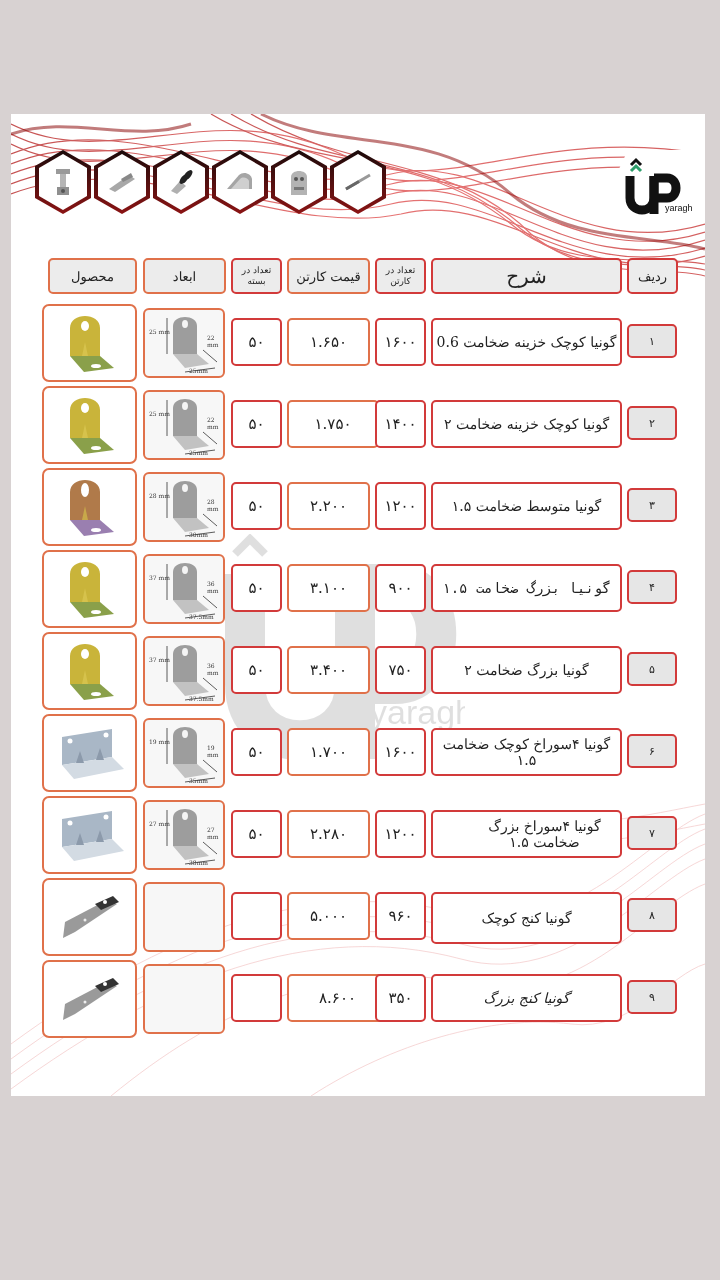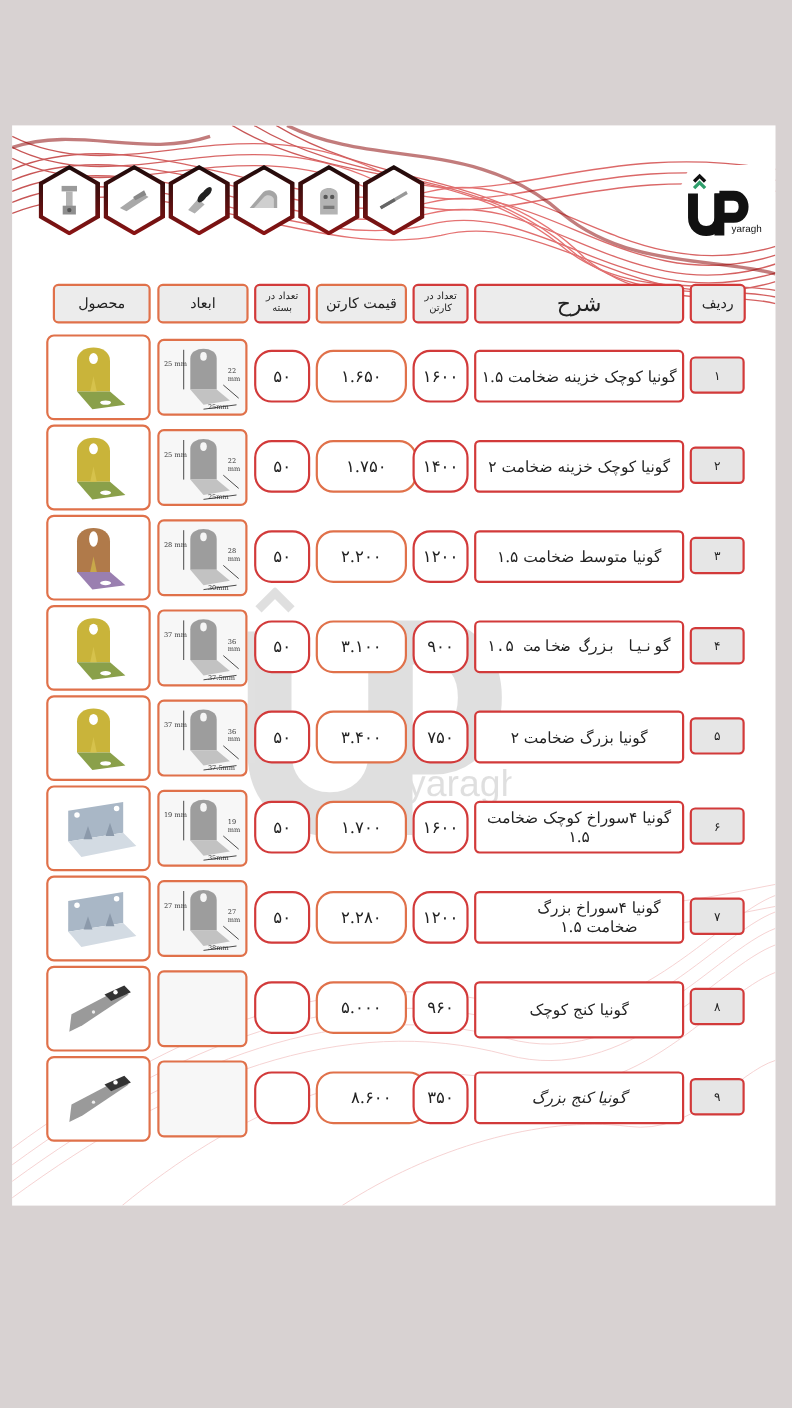--- a/index.html
+++ b/index.html
@@ -11,21 +11,21 @@
   .hexrow{position:absolute;left:24px;top:36px;height:70px;}
   .hex{position:absolute;top:0;width:56px;height:64px;clip-path:polygon(50% 0,100% 25%,100% 75%,50% 100%,0 75%,0 25%);background:linear-gradient(#1a0a0a,#8b1414);}
   .hex-inner{position:absolute;left:4px;top:4px;width:48px;height:56px;clip-path:polygon(50% 0,100% 25%,100% 75%,50% 100%,0 75%,0 25%);background:#fff;display:flex;align-items:center;justify-content:center;}
   .watermark{position:absolute;left:214px;top:420px;opacity:0.18;}
   .box{position:absolute;box-sizing:border-box;border:2px solid #d23a3a;border-radius:5px;background:#fff;display:flex;align-items:center;justify-content:center;color:#222;text-align:center;}
   .box.orange{border-color:#e0714a;}
   .box.gray{background:#e6e6e6;}
   .box.hdr{background:#ececec;font-size:13px;}
   .box.hdr.small{font-size:9px;line-height:11px;}
   .box.hdr.big{font-size:20px;}
-  .num{font-size:15px;border-radius:16px;}
+  .num{font-size:15px;}
   .desc{font-size:14px;direction:rtl;}
   .idx{font-size:11px;}
   .pic{position:absolute;box-sizing:border-box;border:2px solid #e0714a;border-radius:7px;background:#fff;display:flex;align-items:center;justify-content:center;}
   .dim{position:absolute;box-sizing:border-box;border:2px solid #e0714a;border-radius:6px;background:#f7f7f7;}
   .dim .lbl{position:absolute;font-size:6px;color:#333;font-family:"DejaVu Serif",serif;line-height:7px;}
 </style>
 </head>
 <body>
 
 <div class="card">
@@ -168,21 +168,21 @@
             <line x1="58" y1="40" x2="72" y2="52" stroke="#333" stroke-width="0.8"></line>
             <line x1="40" y1="62" x2="70" y2="58" stroke="#333" stroke-width="0.8"></line>
           </svg>
       <span class="lbl" style="left:4px;top:18px;">25 mm</span>
       <span class="lbl" style="left:62px;top:24px;width:14px;">22 mm</span>
       <span class="lbl" style="left:44px;top:57px;">25mm</span>
         </div>
     <div class="box num" style="left: 220px; top: 204px; width: 51px; height: 48px;">۵۰</div>
     <div class="box orange num" style="left: 276px; top: 204px; width: 83px; height: 48px;">۱.۶۵۰</div>
     <div class="box num" style="left: 364px; top: 204px; width: 51px; height: 48px;">۱۶۰۰</div>
-    <div class="box desc" style="left: 420px; top: 204px; width: 191px; height: 48px;">گونیا کوچک خزینه ضخامت ۱.۵</div>
+    <div class="box desc" style="left: 420px; top: 204px; width: 191px; height: 48px;">گونیا کوچک خزینه ضخامت 0.6</div>
     <div class="box gray idx" style="left: 616px; top: 210px; width: 50px; height: 34px;">۱</div>
   </div>
       <div>
     <div class="pic" style="left: 31px; top: 272px; width: 95px; height: 78px;">
           <svg width="60" height="66" viewBox="0 0 60 66">
             <path d="M10,46 L10,18 C10,2 40,2 40,18 L40,46 Z" fill="#c9b43a"></path>
             <polygon points="10,46 40,46 54,58 24,62" fill="#8aa04a"></polygon>
             <ellipse cx="25" cy="16" rx="4" ry="5" fill="#fff"></ellipse>
             <polygon points="22,46 25,32 28,46" fill="#d6c24c"></polygon>
             <ellipse cx="36" cy="56" rx="5" ry="2" fill="#fff"></ellipse>

